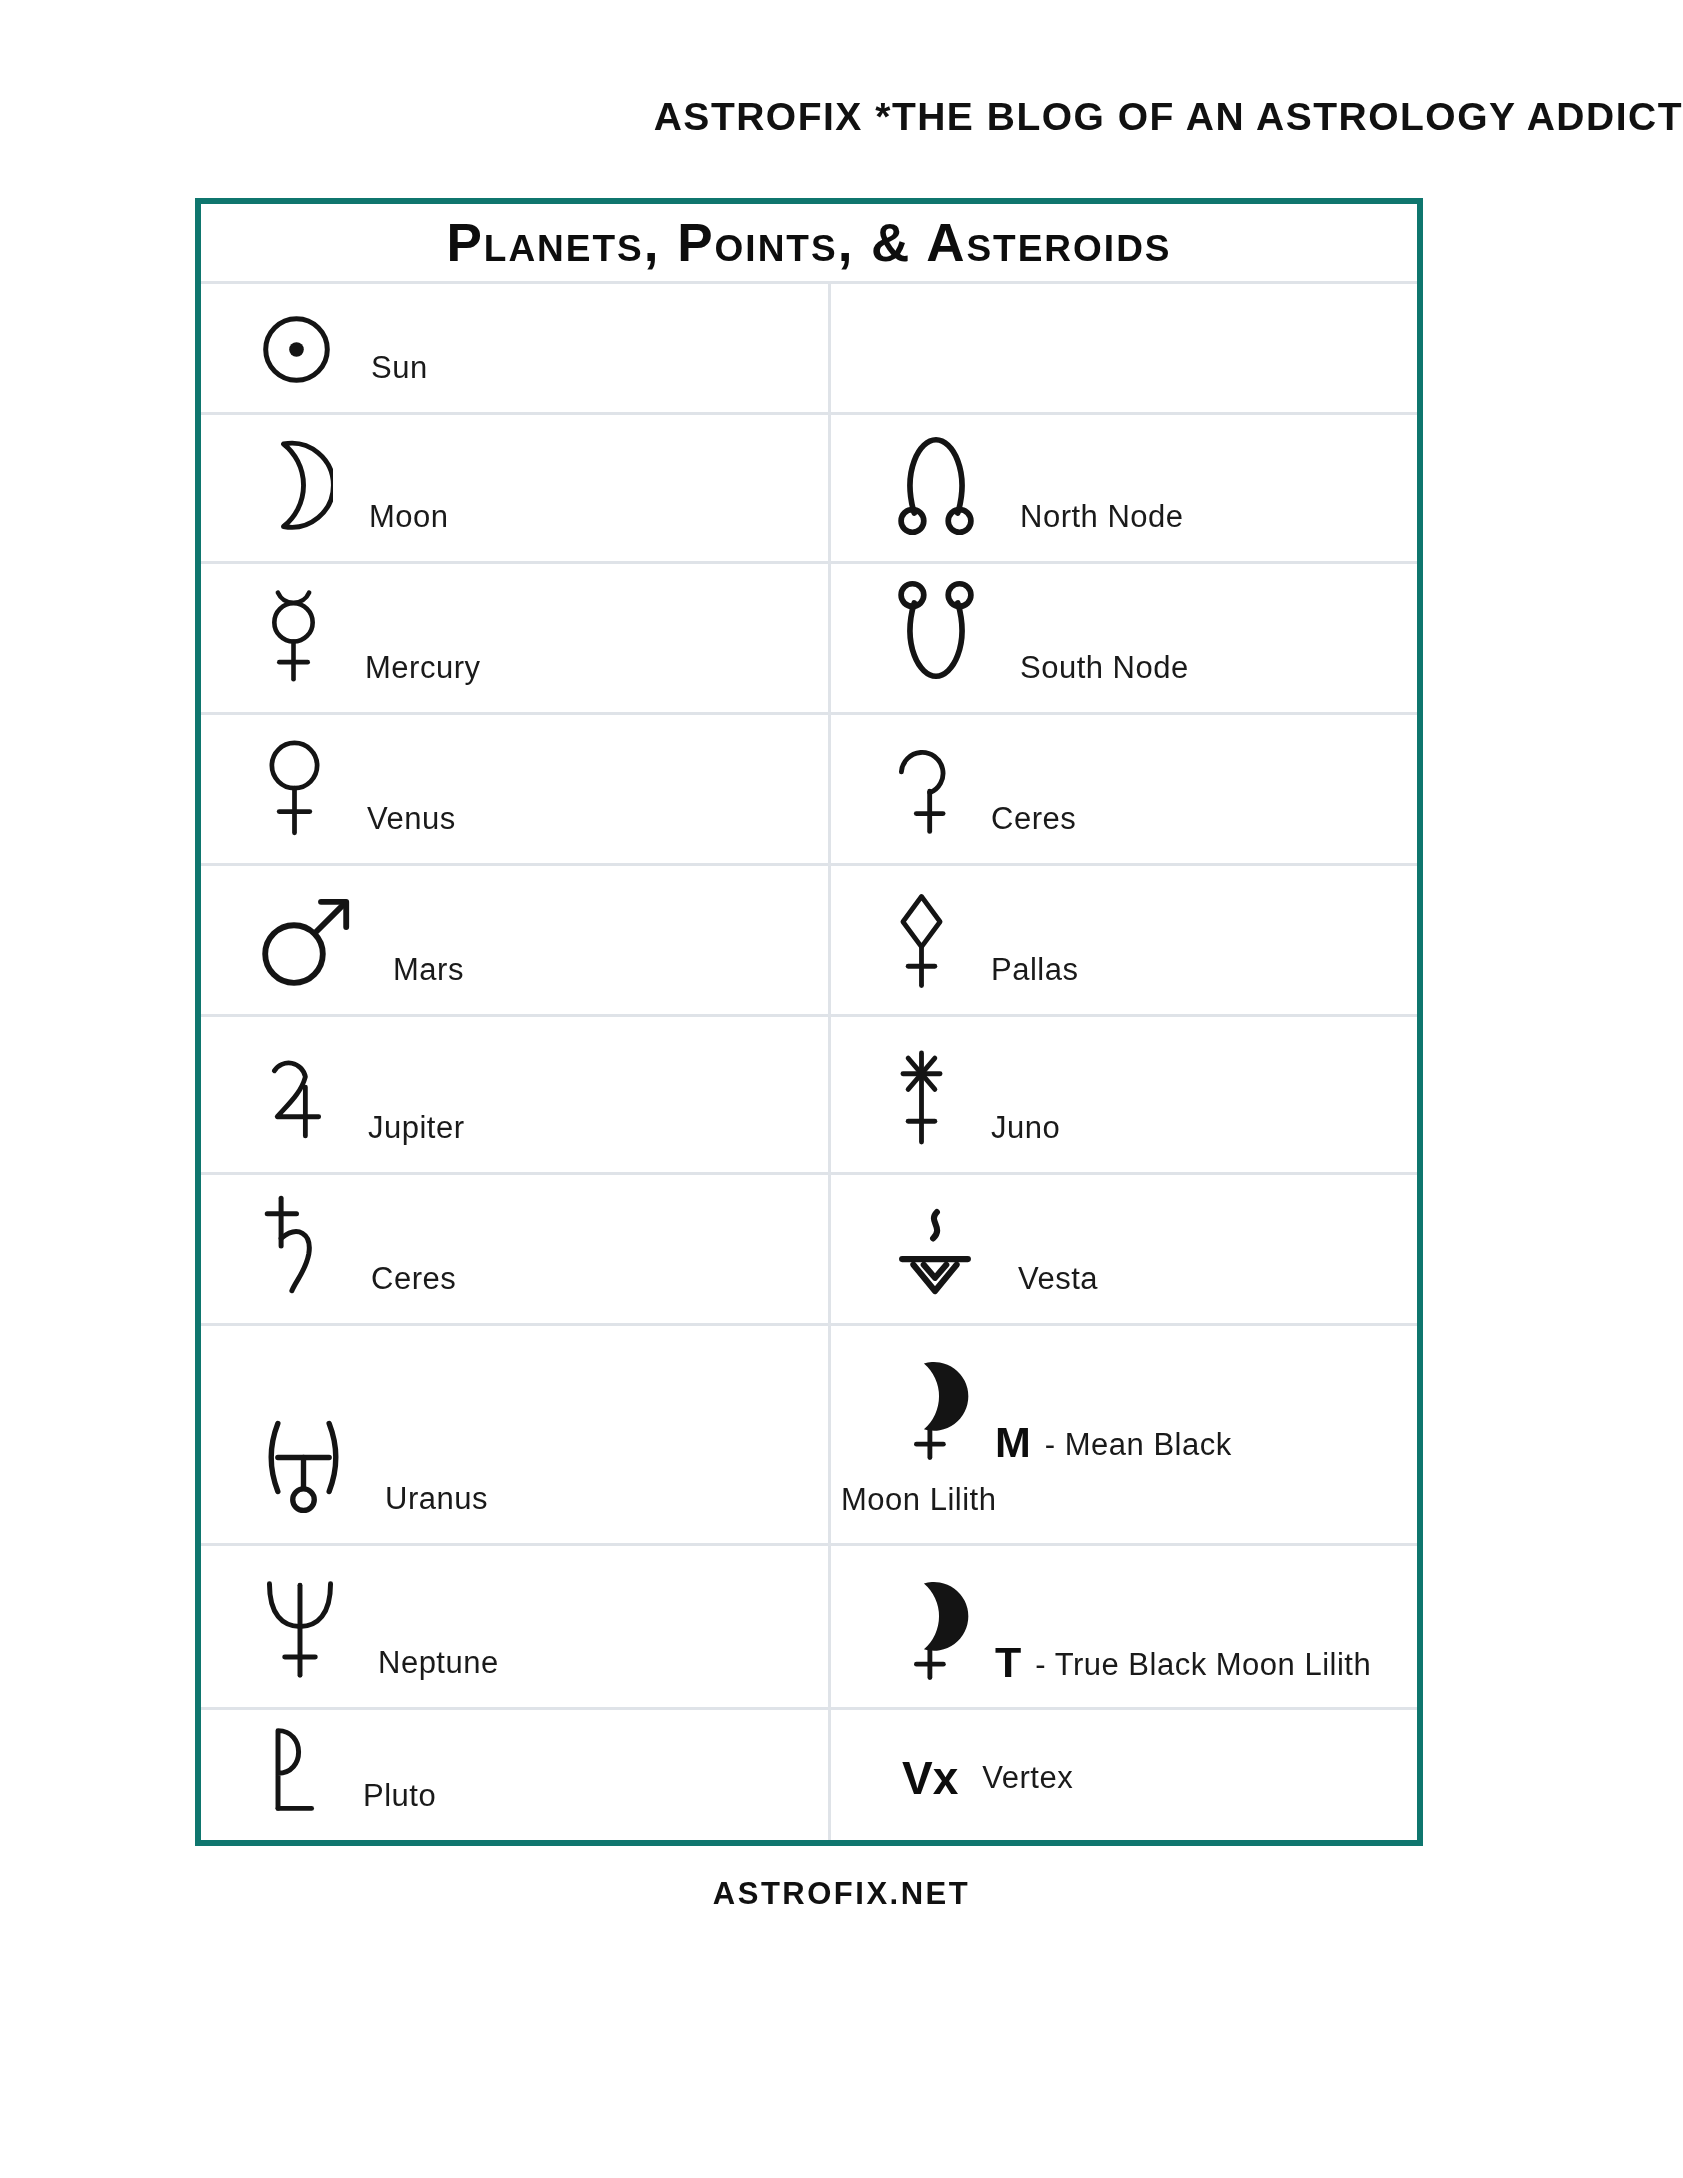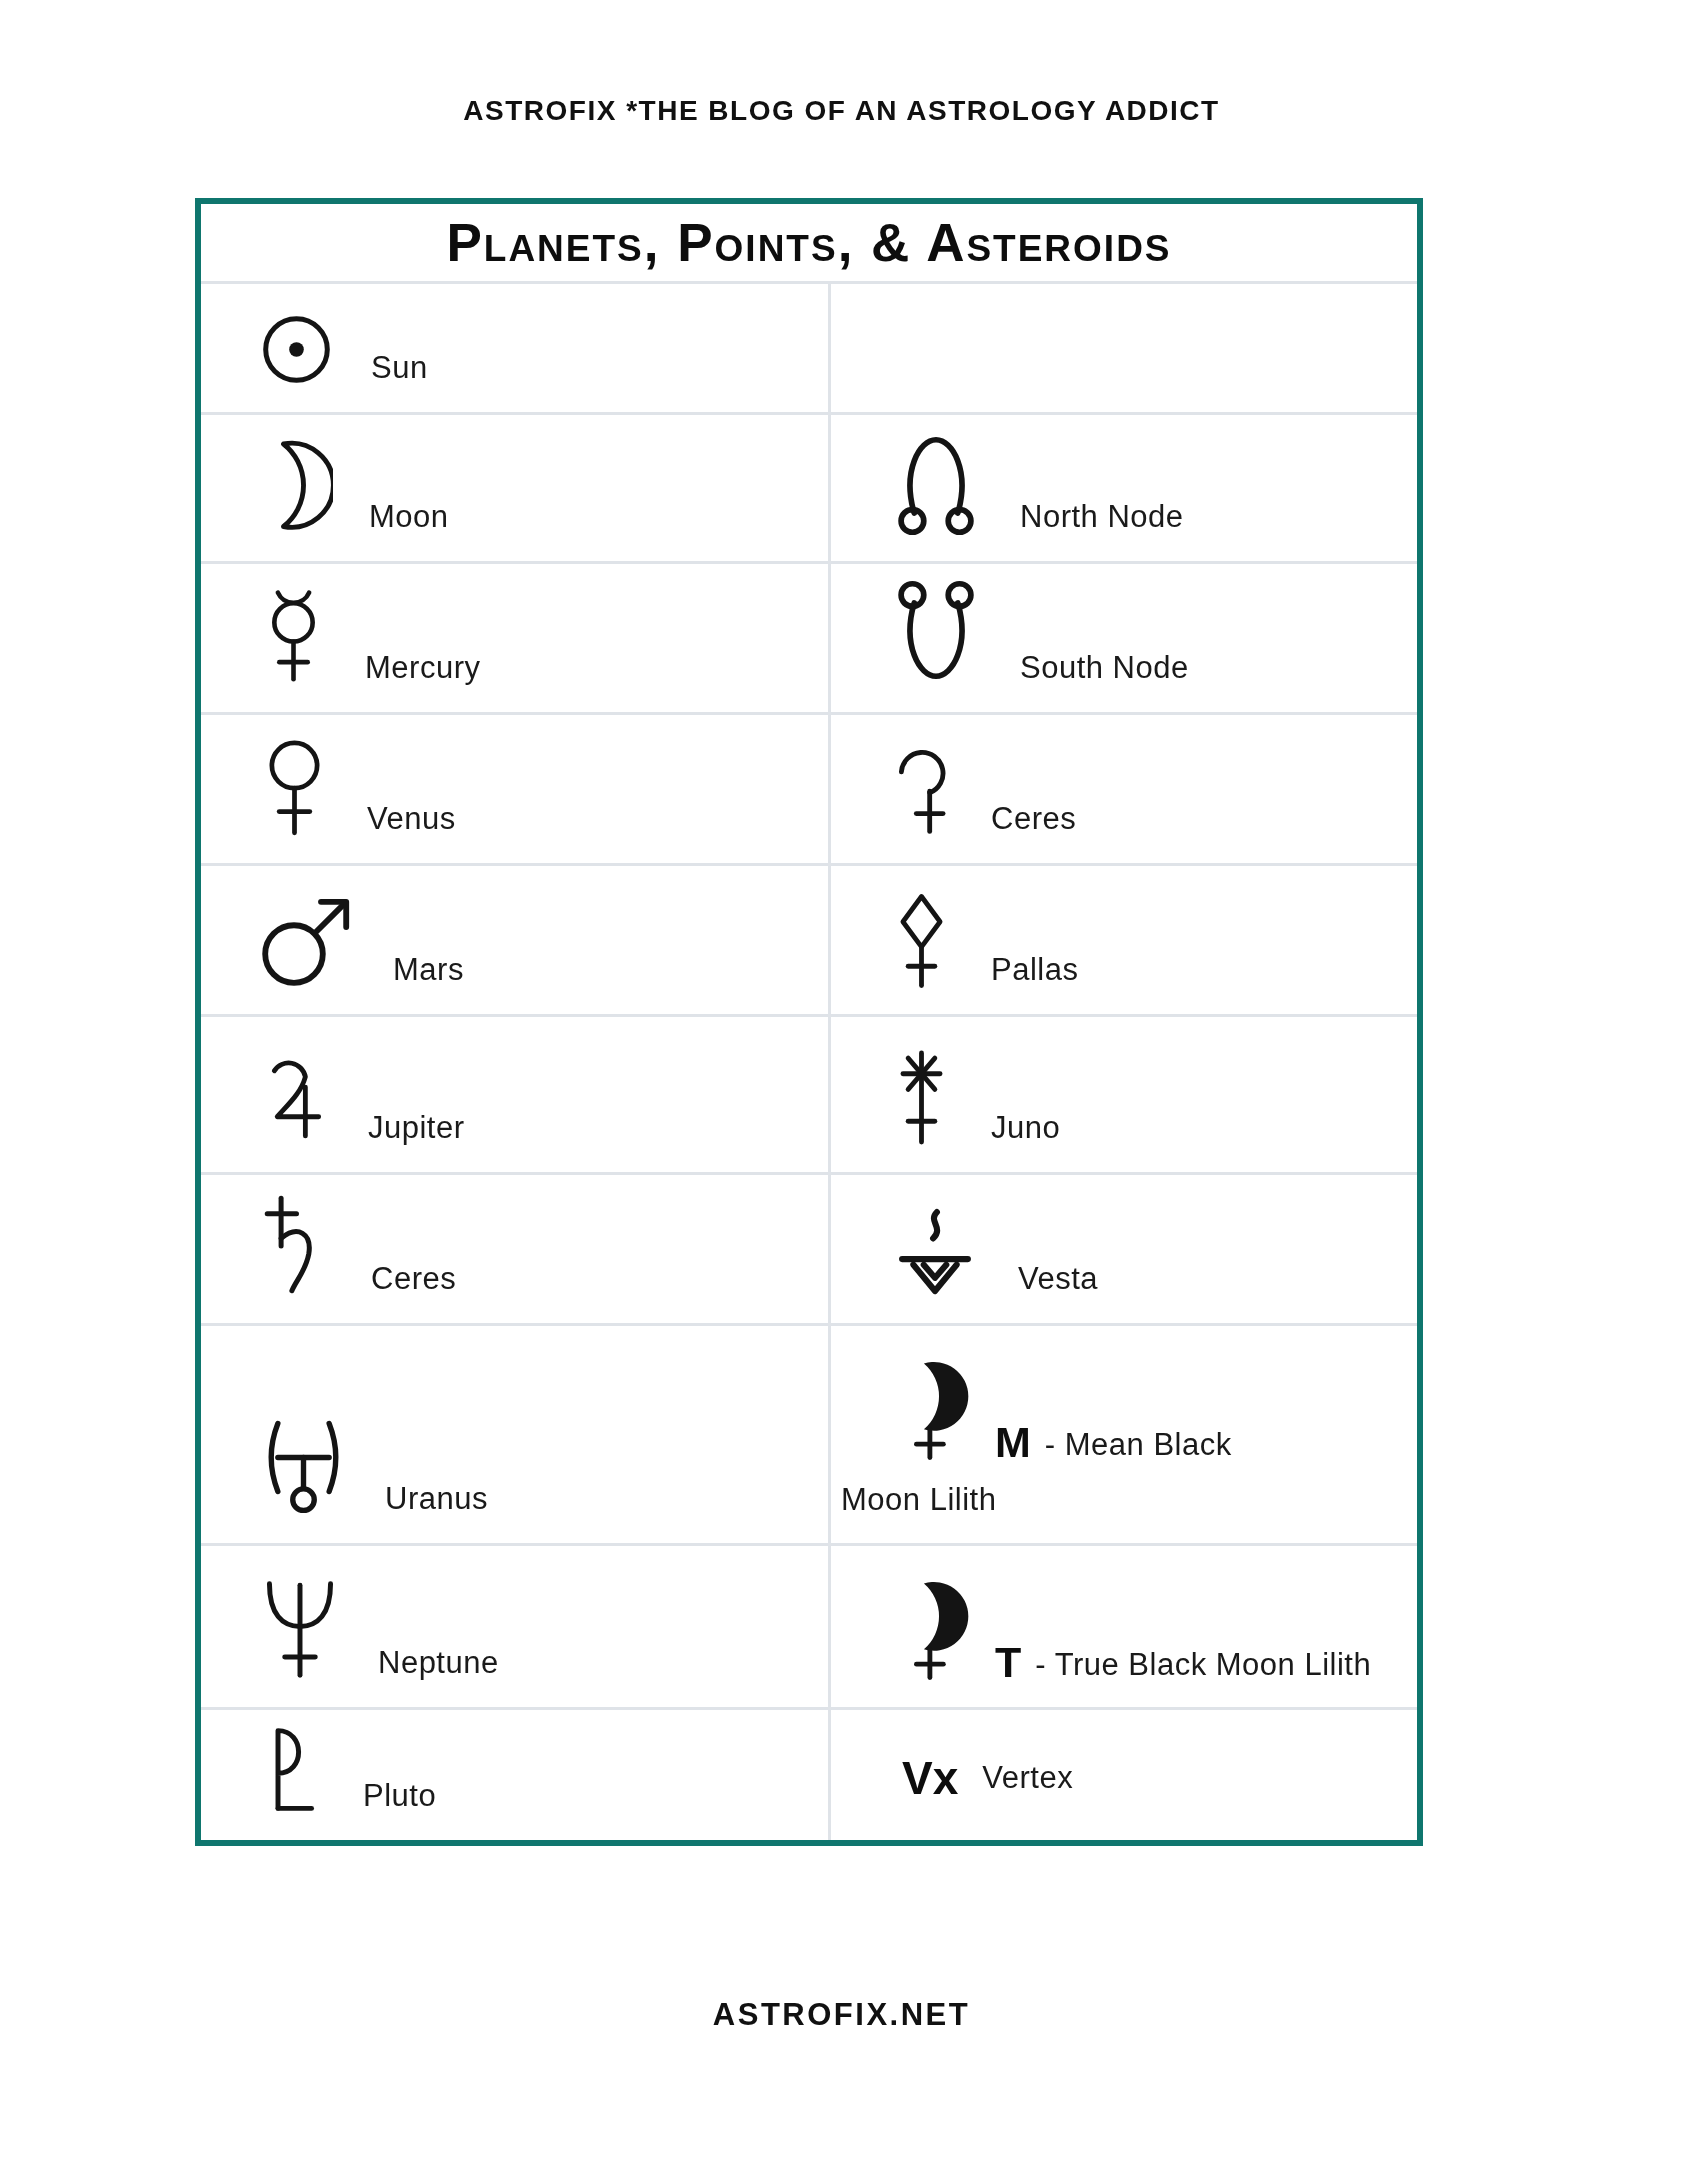--- a/index.html
+++ b/index.html
@@ -3,25 +3,25 @@
 <meta charset="utf-8">
 <style>
   html,body{margin:0;padding:0;background:#ffffff;}
   .sheet{
     position:relative;width:1683px;height:2178px;background:#ffffff;
     font-family:"Liberation Sans","DejaVu Sans",sans-serif;color:#141414;
     overflow:hidden;
   }
   .page-header{
     position:absolute;top:95px;left:0;width:100%;
-    text-align:center;font-size:28px;font-weight:700;letter-spacing:1.5px;
+    text-align:right;font-size:39px;font-weight:700;letter-spacing:1.5px;
     color:#111;
   }
   .page-footer{
-    position:absolute;top:1997px;left:0;width:100%;
+    position:absolute;top:1876px;left:0;width:100%;
     text-align:center;font-size:31px;font-weight:700;letter-spacing:2.5px;
     color:#111;
   }
   .symbol-table{
     position:absolute;left:195px;top:198px;width:1228px;
     border:6px solid #0f766e;box-sizing:border-box;background:#fff;
   }
   .title-row{
     height:77px;display:flex;align-items:center;justify-content:center;
     font-size:53px;font-weight:700;font-variant:small-caps;letter-spacing:2px;

